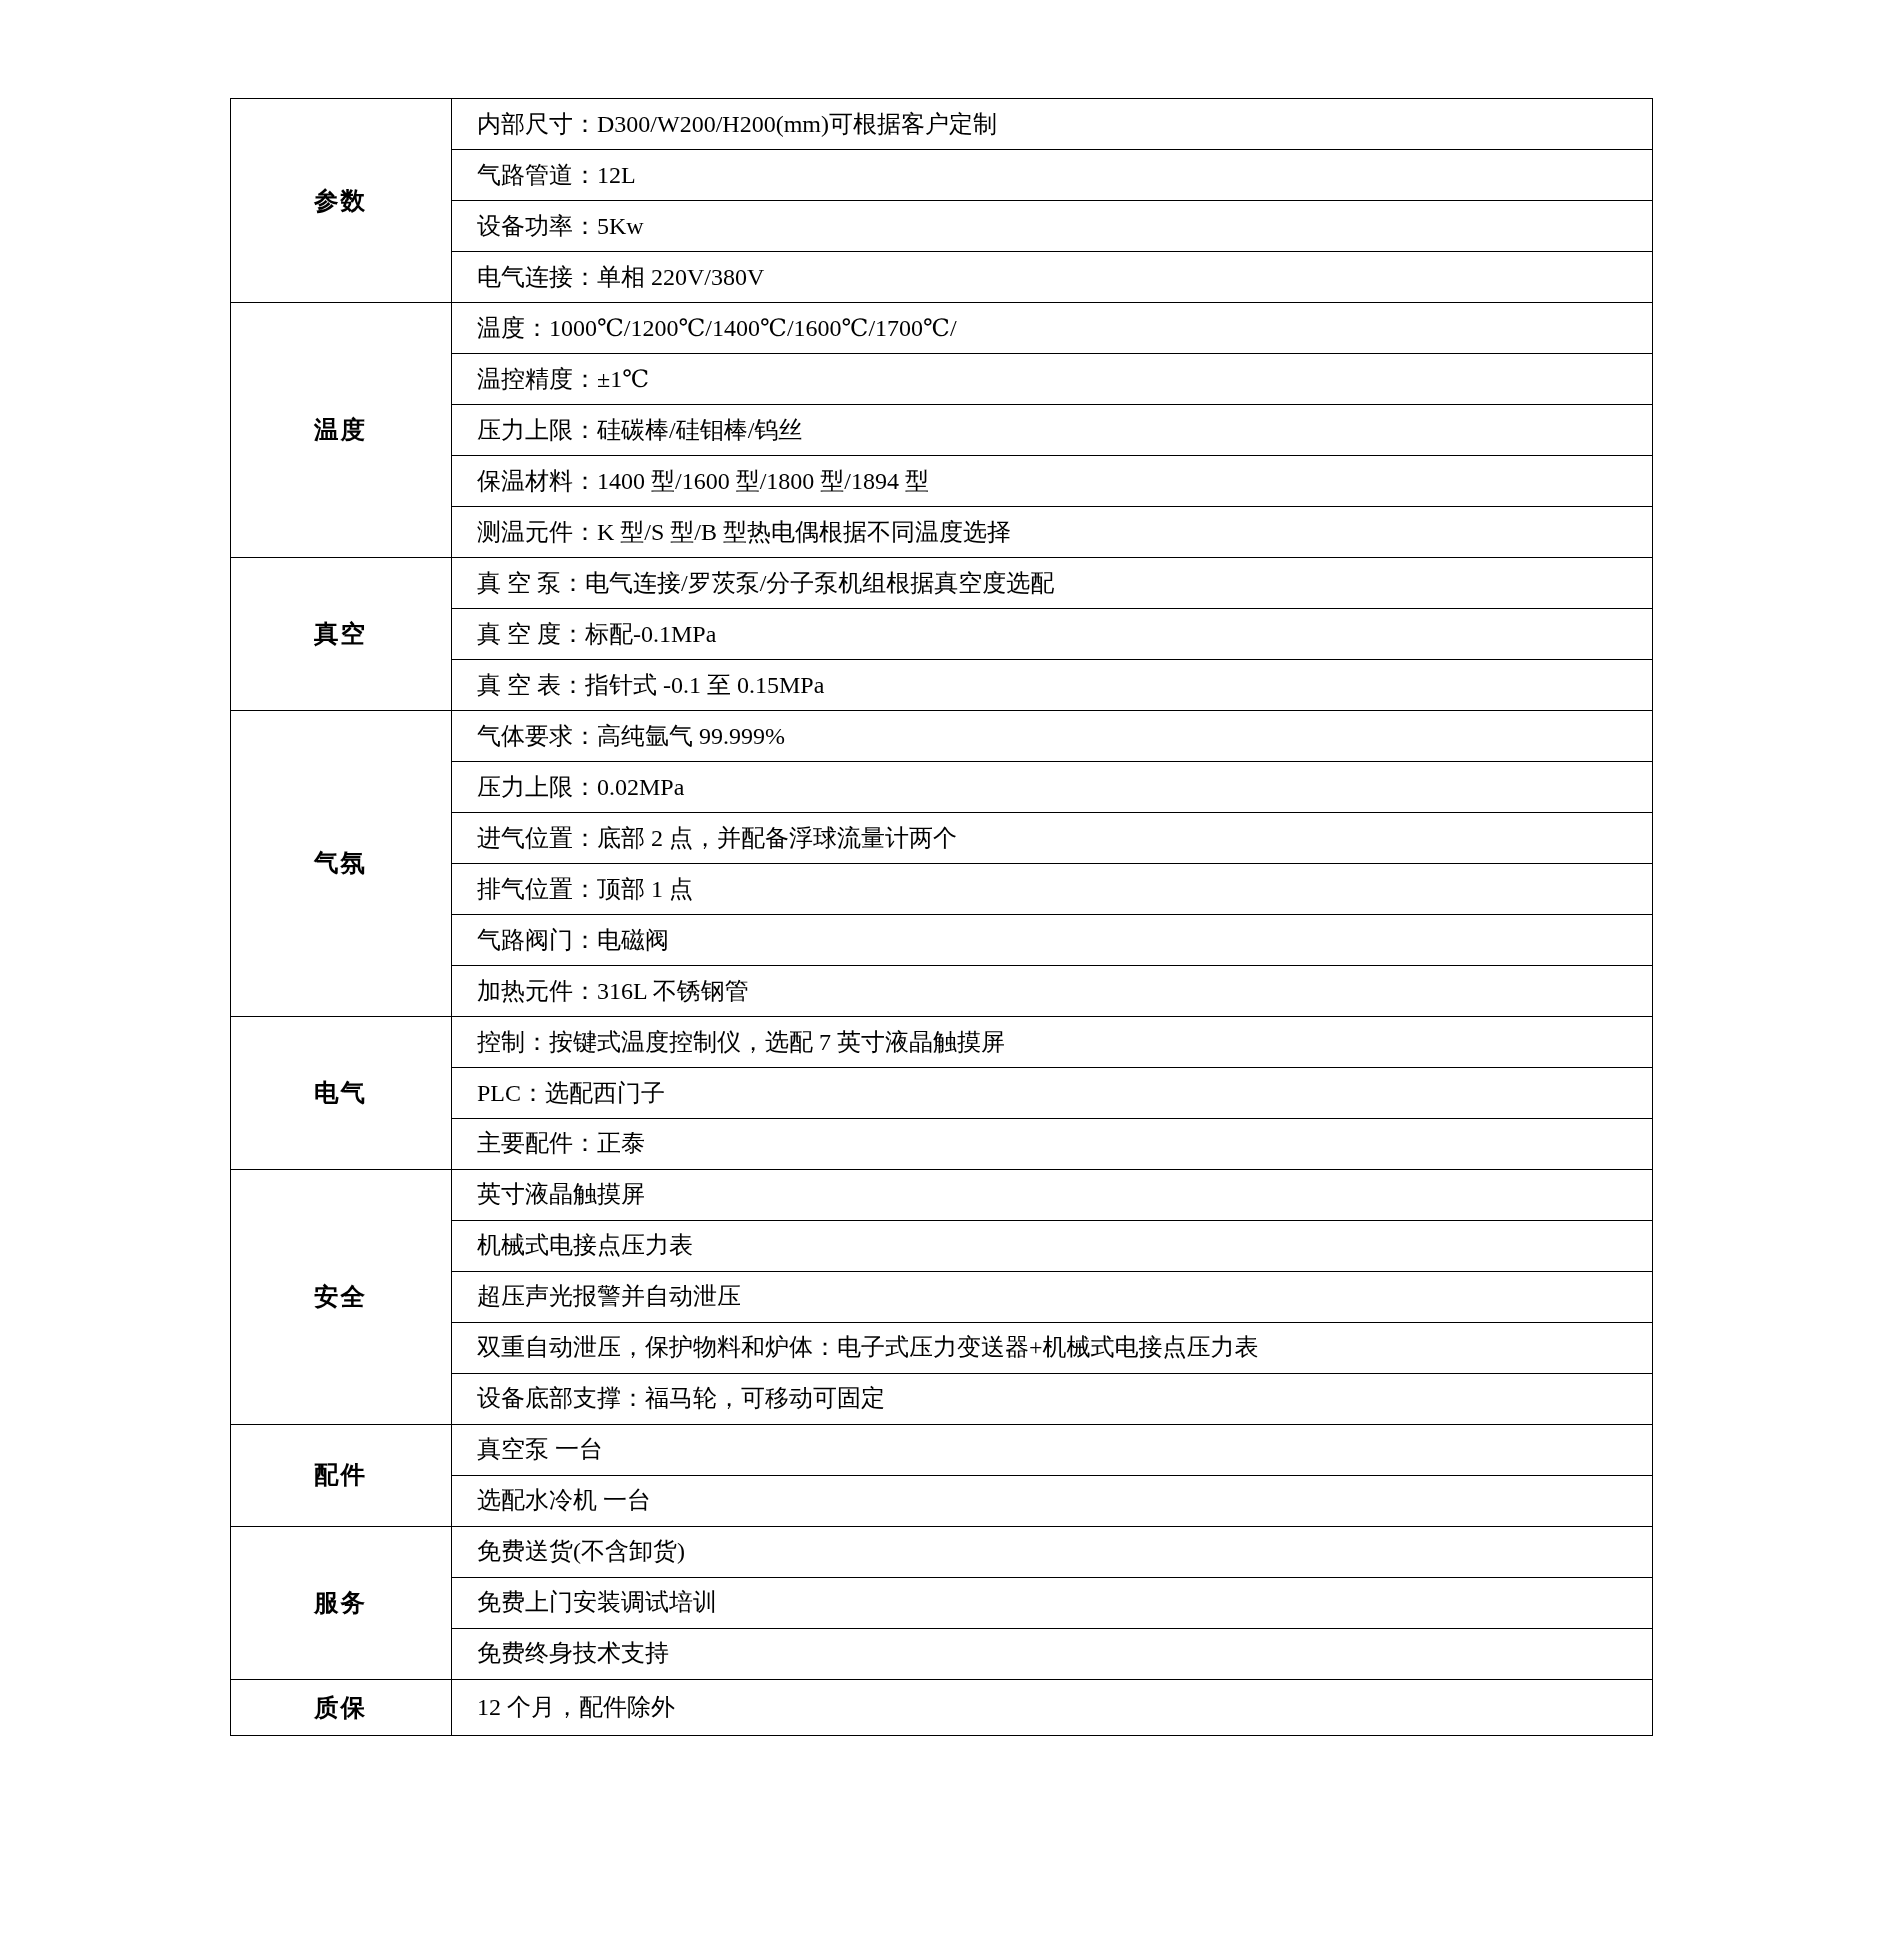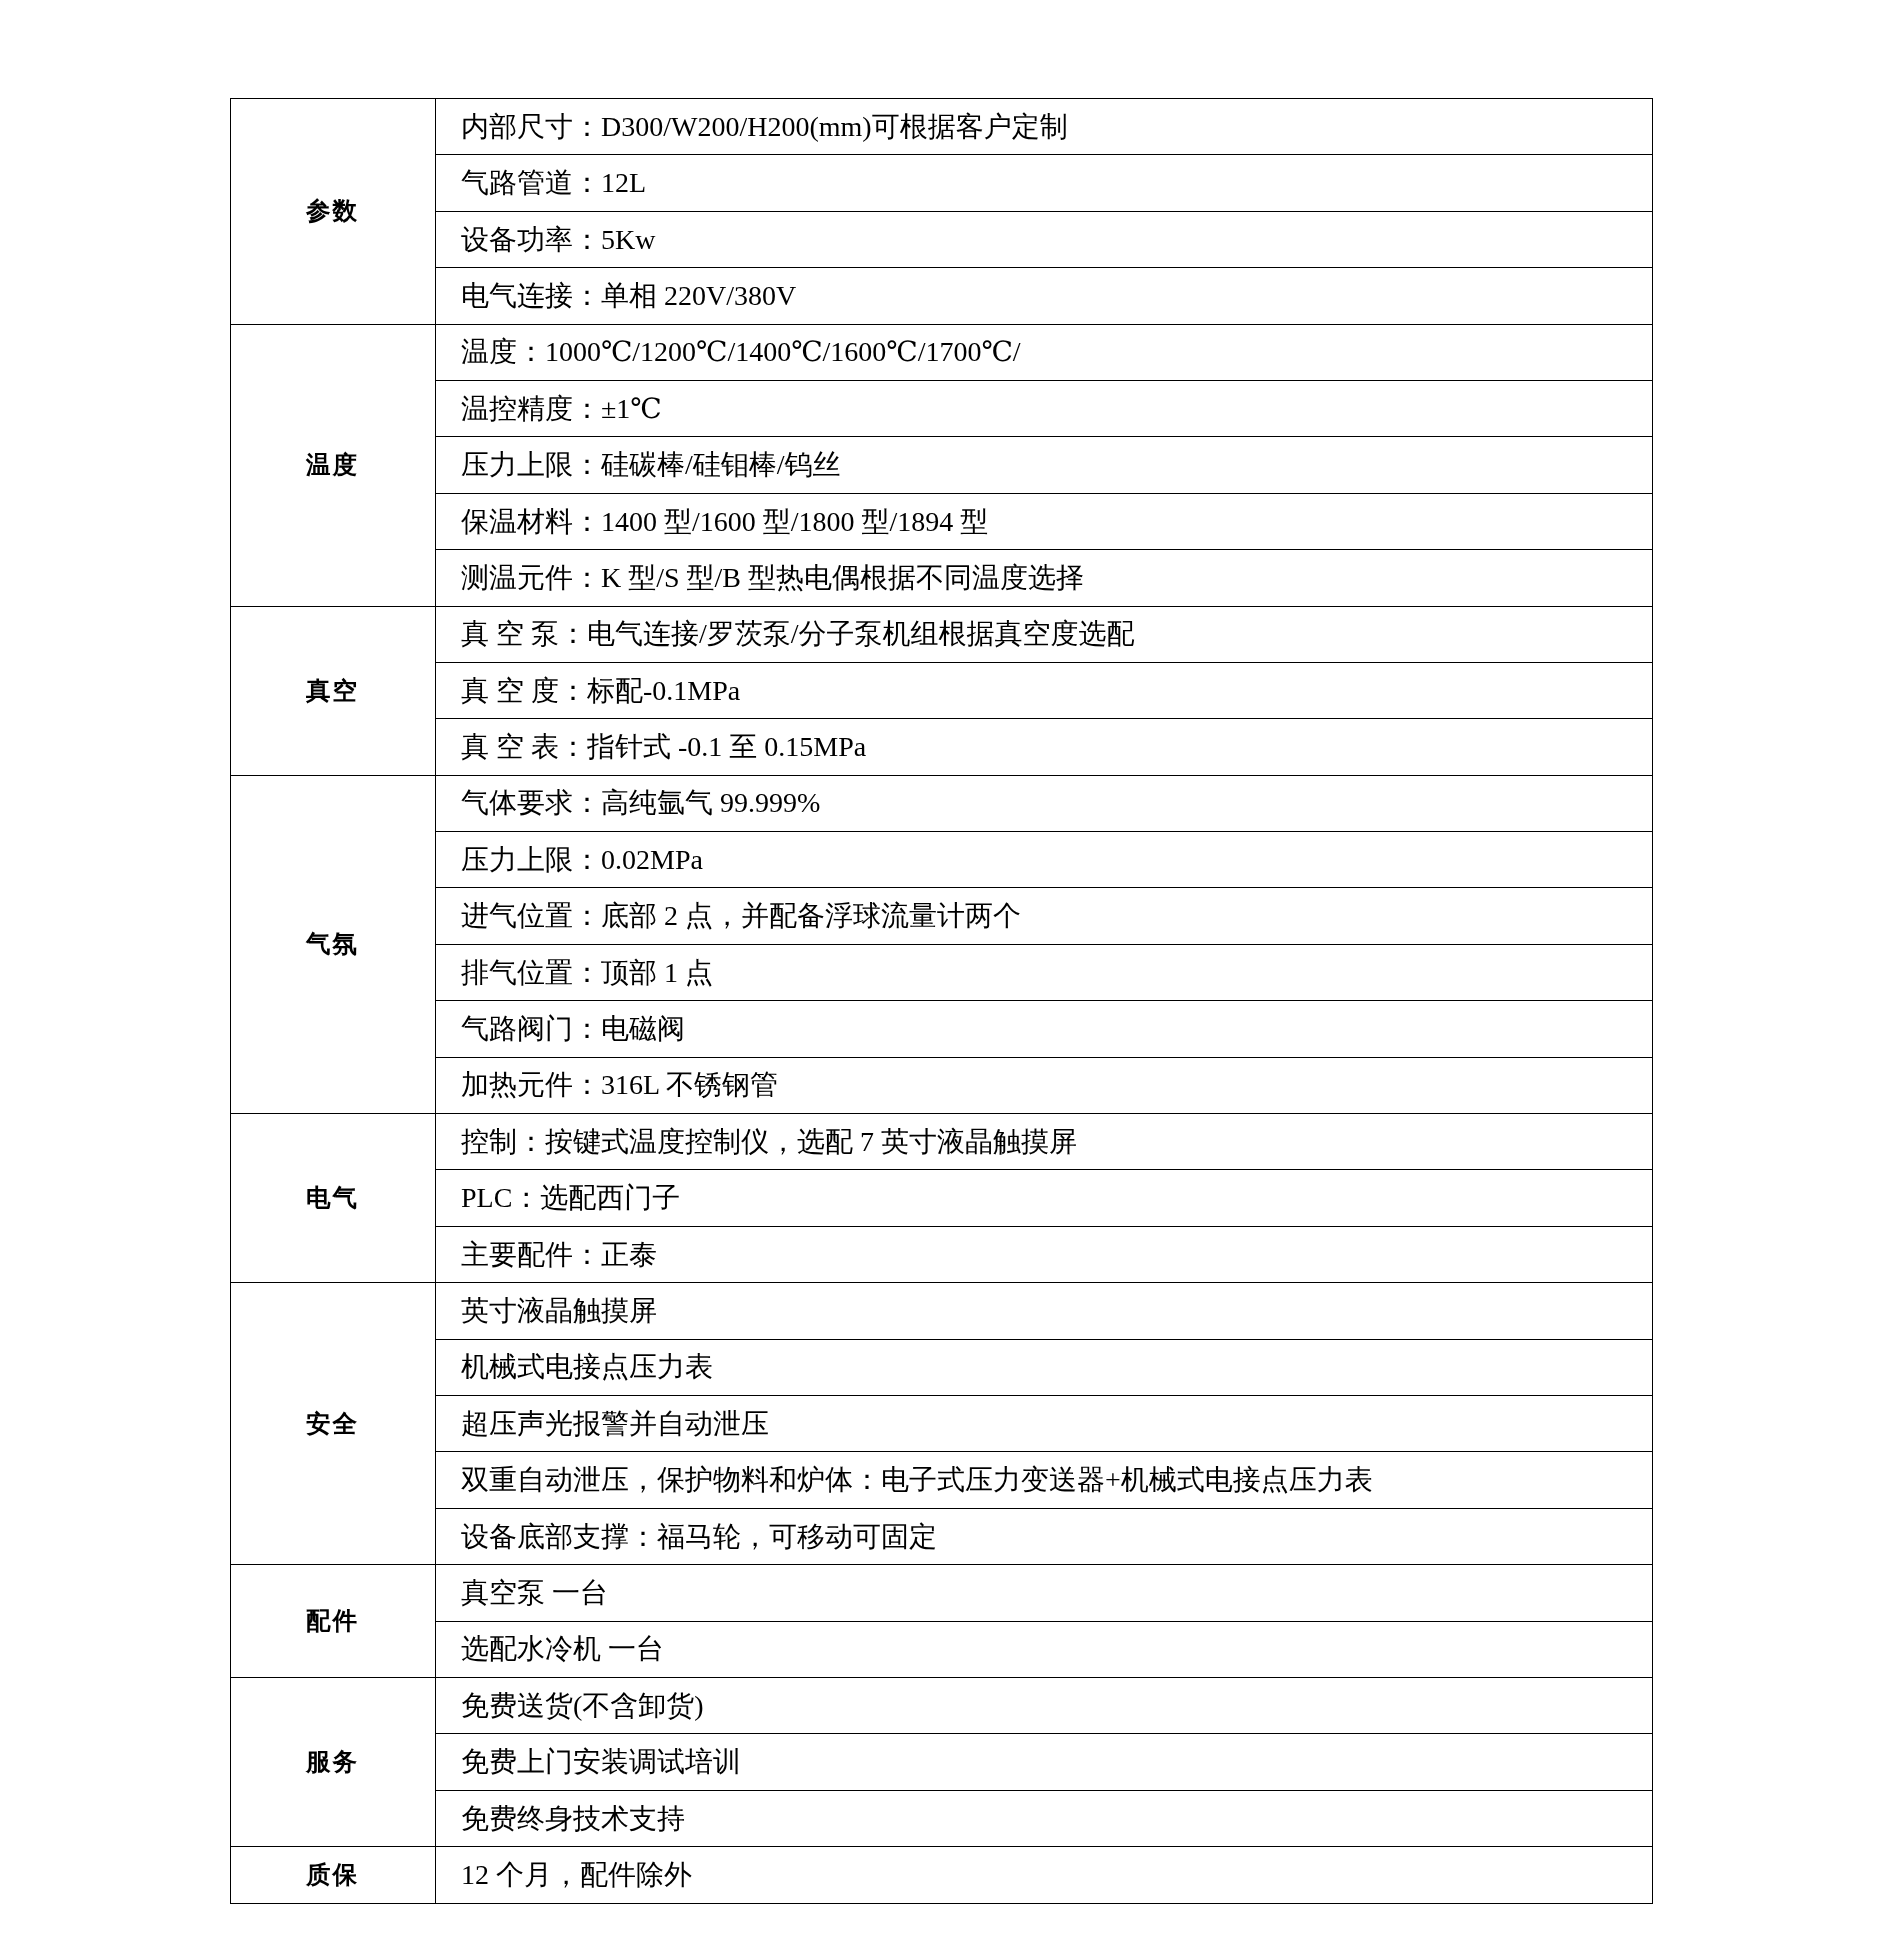--- a/index.html
+++ b/index.html
@@ -21,34 +21,34 @@
     padding: 98px 0 0 0;
   }
   .spec-table {
     border-collapse: collapse;
     margin: 0 auto;
     width: 1423px;
     table-layout: fixed;
   }
   .spec-table td {
     border: 1px solid #000000;
-    padding: 4px;
+    padding: 12px;
     vertical-align: middle;
   }
   td.cat {
     width: 196px;
     text-align: center;
     font-weight: bold;
     font-size: 24.5px;
     letter-spacing: 2px;
     line-height: 1.3;
   }
   td.val {
     padding: 8.8px 0 8.8px 25.5px;
-    font-size: 28px;
+    font-size: 24px;
     line-height: 1.35;
     white-space: nowrap;
     overflow: hidden;
     margin-left: 26px;
   }
 </style>
 </head>
 <body>
 
 <div class="page">

